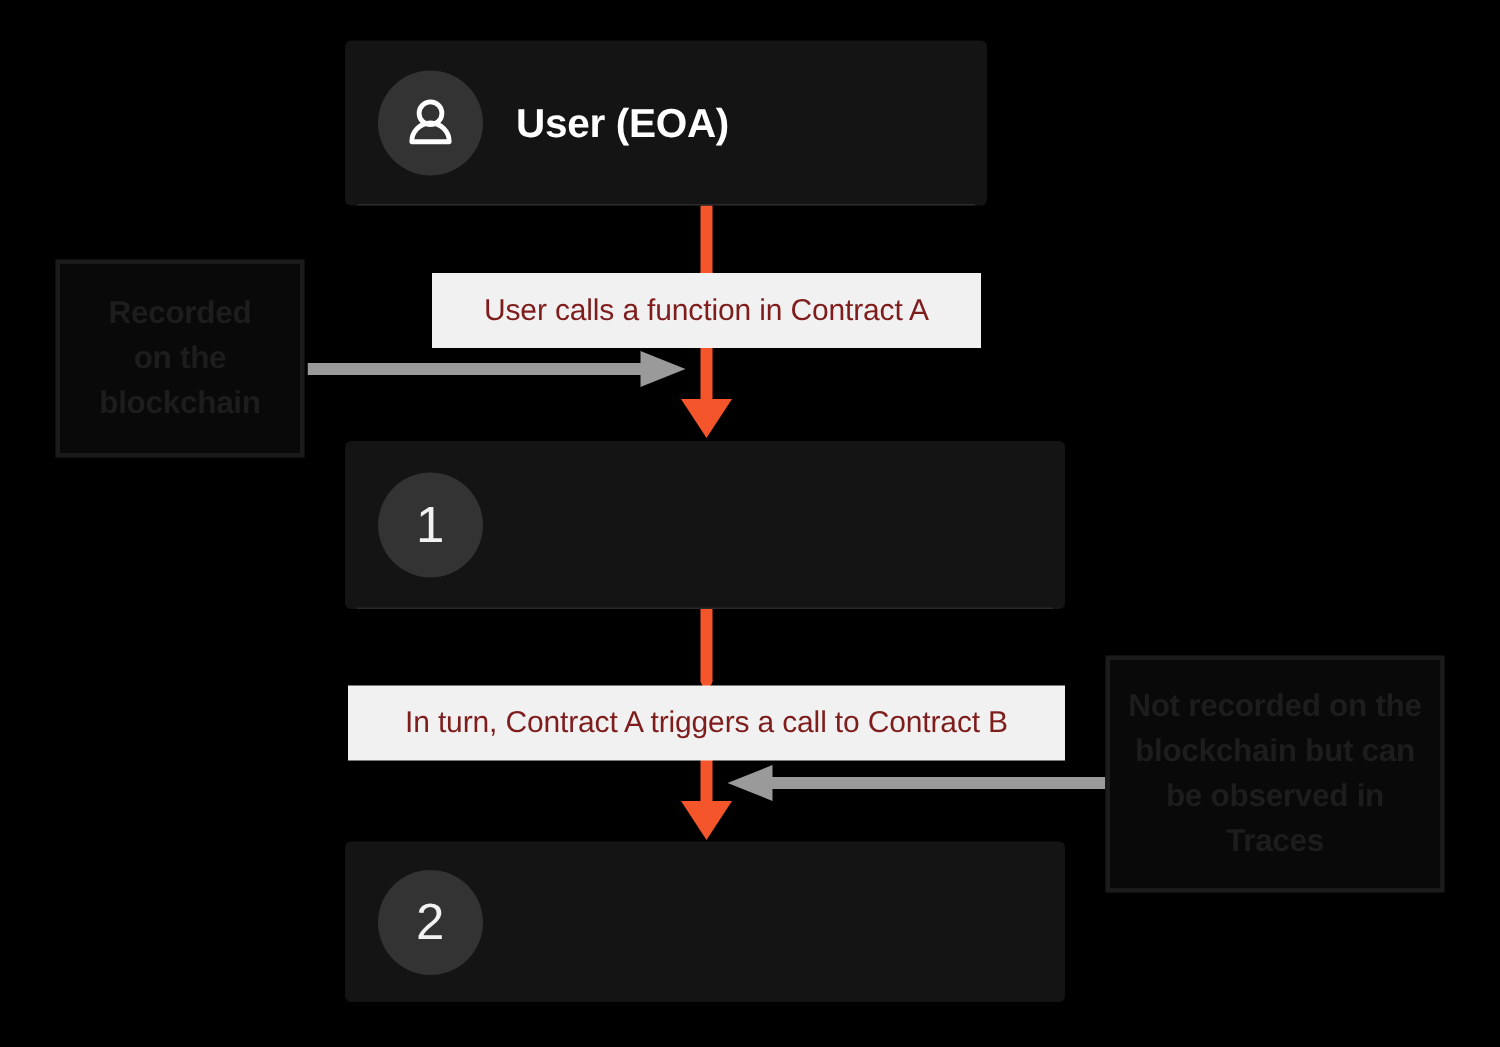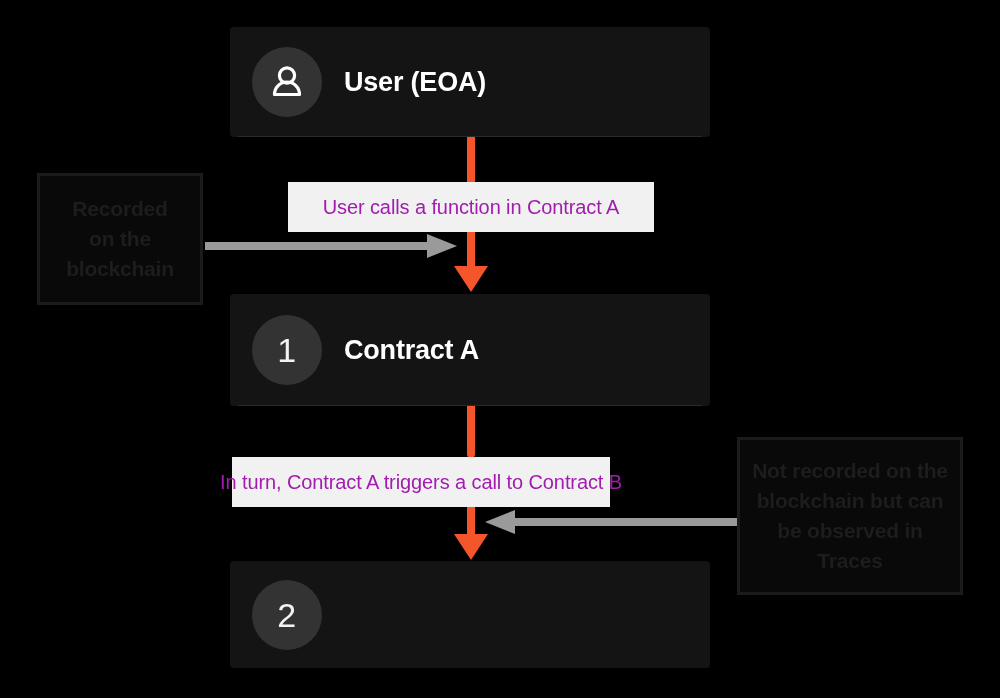--- a/index.html
+++ b/index.html
@@ -68,21 +68,21 @@
   .msg {
     position: absolute;
     background: #f1f1f1;
     display: flex;
     align-items: center;
     justify-content: center;
     box-sizing: border-box;
     padding: 0 24px;
   }
   .msg-text {
-    color: #a21caf;
+    color: #7f1d1d;
     font-size: 20px;
     font-weight: 400;
     white-space: nowrap;
     letter-spacing: -0.1px;
   }
 
   
   .arrow-v {
     position: absolute;
   }
@@ -140,44 +140,43 @@
   <svg class="arrow-h" style="left:205px; top:231px;" width="255" height="30" viewBox="0 0 255 30">
     <rect x="0" y="11" width="228" height="8" fill="#9A9A9A"></rect>
     <path d="M 222 3 L 252 15 L 222 27 Z" fill="#9A9A9A"></path>
   </svg>
 
   <svg class="arrow-h" style="left:485px; top:507px;" width="252" height="30" viewBox="0 0 252 30">
     <rect x="24" y="11" width="228" height="8" fill="#9A9A9A"></rect>
     <path d="M 30 3 L 0 15 L 30 27 Z" fill="#9A9A9A"></path>
   </svg>
 
-  <div class="node" style="left:230px; top:27px; width:480px; height:110px;">
+  <div class="node" style="left:230px; top:27px; width:428px; height:110px;">
     <div class="node-badge">
       <svg width="40" height="40" viewBox="0 0 40 40">
         <circle cx="20" cy="13.5" r="7.6" fill="none" stroke="#ffffff" stroke-width="3.2"></circle>
         <path d="M 7.5 32.5 A 12.5 12.5 0 0 1 32.5 32.5 Z" fill="none" stroke="#ffffff" stroke-width="3.2" stroke-linejoin="round"></path>
       </svg>
     </div>
     <div class="node-label">User (EOA)</div>
     <div class="node-underline"></div>
   </div>
 
   <div class="msg" style="left:288px; top:182px; width:366px; height:50px;">
     <span class="msg-text">User calls a function in Contract A</span>
   </div>
 
   <div class="node" style="left:230px; top:294px; width:480px; height:112px;">
     <div class="node-badge">
       <span class="node-badge-num">1</span>
     </div>
-    <div class="node-label">Contract A</div>
     <div class="node-underline"></div>
   </div>
 
-  <div class="msg" style="left:232px; top:457px; width:378px; height:50px;">
+  <div class="msg" style="left:232px; top:457px; width:478px; height:50px;">
     <span class="msg-text">In turn, Contract A triggers a call to Contract B</span>
   </div>
 
   <div class="node" style="left:230px; top:561px; width:480px; height:107px;">
     <div class="node-badge">
       <span class="node-badge-num">2</span>
     </div>
   </div>
 
   <div class="annot" style="left:37px; top:173px; width:166px; height:132px;">

